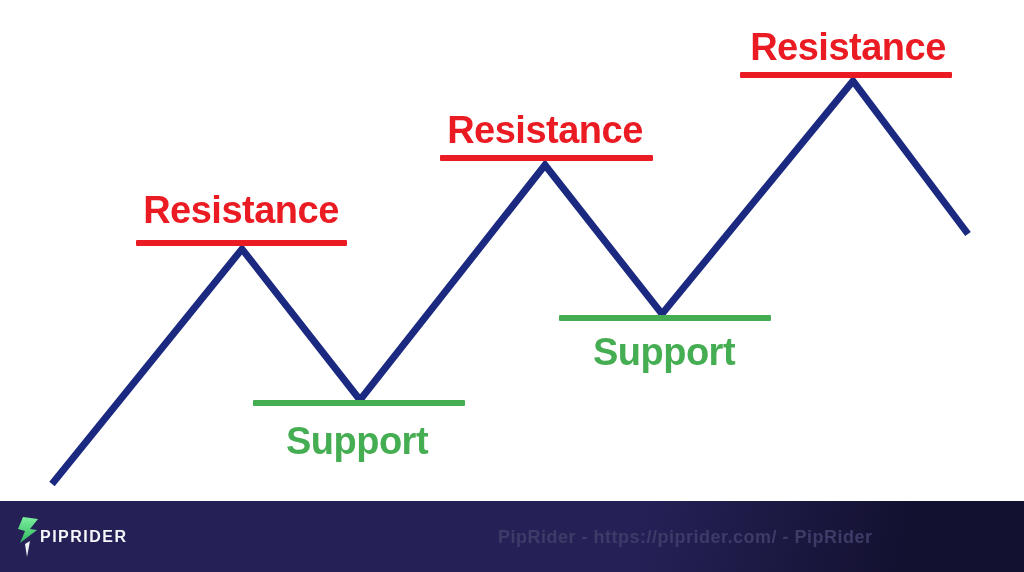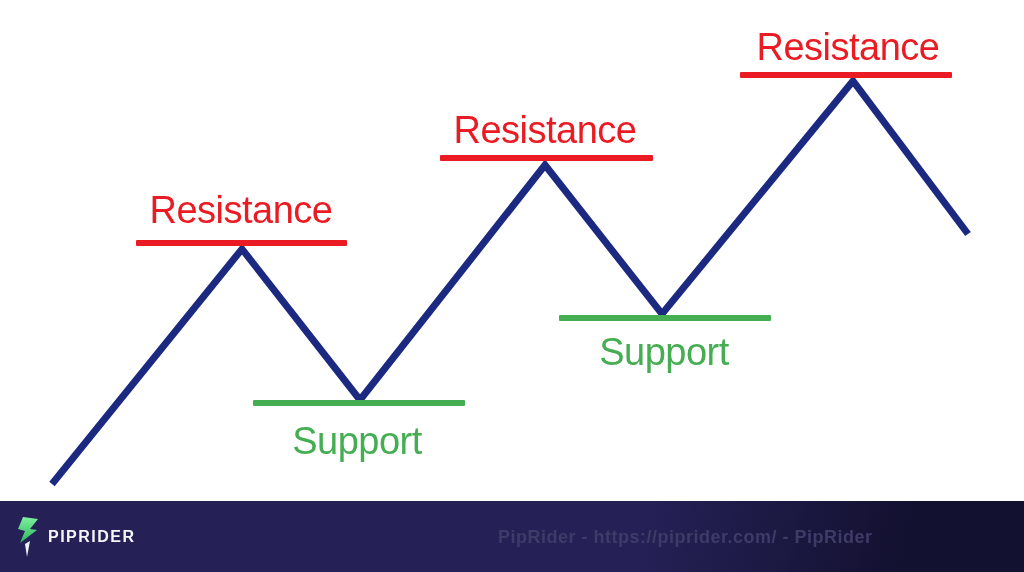--- a/index.html
+++ b/index.html
@@ -36,40 +36,39 @@
   .level-line {
     position: absolute;
     height: 6px;
     border-radius: 1px;
   }
   .level-label {
     position: absolute;
     transform: translateX(-50%);
     font-size: 38px;
     line-height: 1.0;
-    font-weight: 400;
+    font-weight: 700;
     letter-spacing: -0.5px;
     white-space: nowrap;
   }
   .footer-bar {
     position: absolute;
     left: 0;
     top: 501px;
     width: 1024px;
     height: 71px;
     background: linear-gradient(102deg, #252157 0%, #252157 62%, #131130 88%, #131130 100%);
   }
   .brand {
     position: absolute;
     left: 16px;
     top: 50%;
     transform: translateY(-50%);
     display: flex;
     align-items: center;
-    gap: 8px;
   }
   .brand-icon {
     width: 24px;
     height: 40px;
     display: block;
   }
   .brand-name {
     color: #f5f6fa;
     font-size: 16px;
     font-weight: 700;

